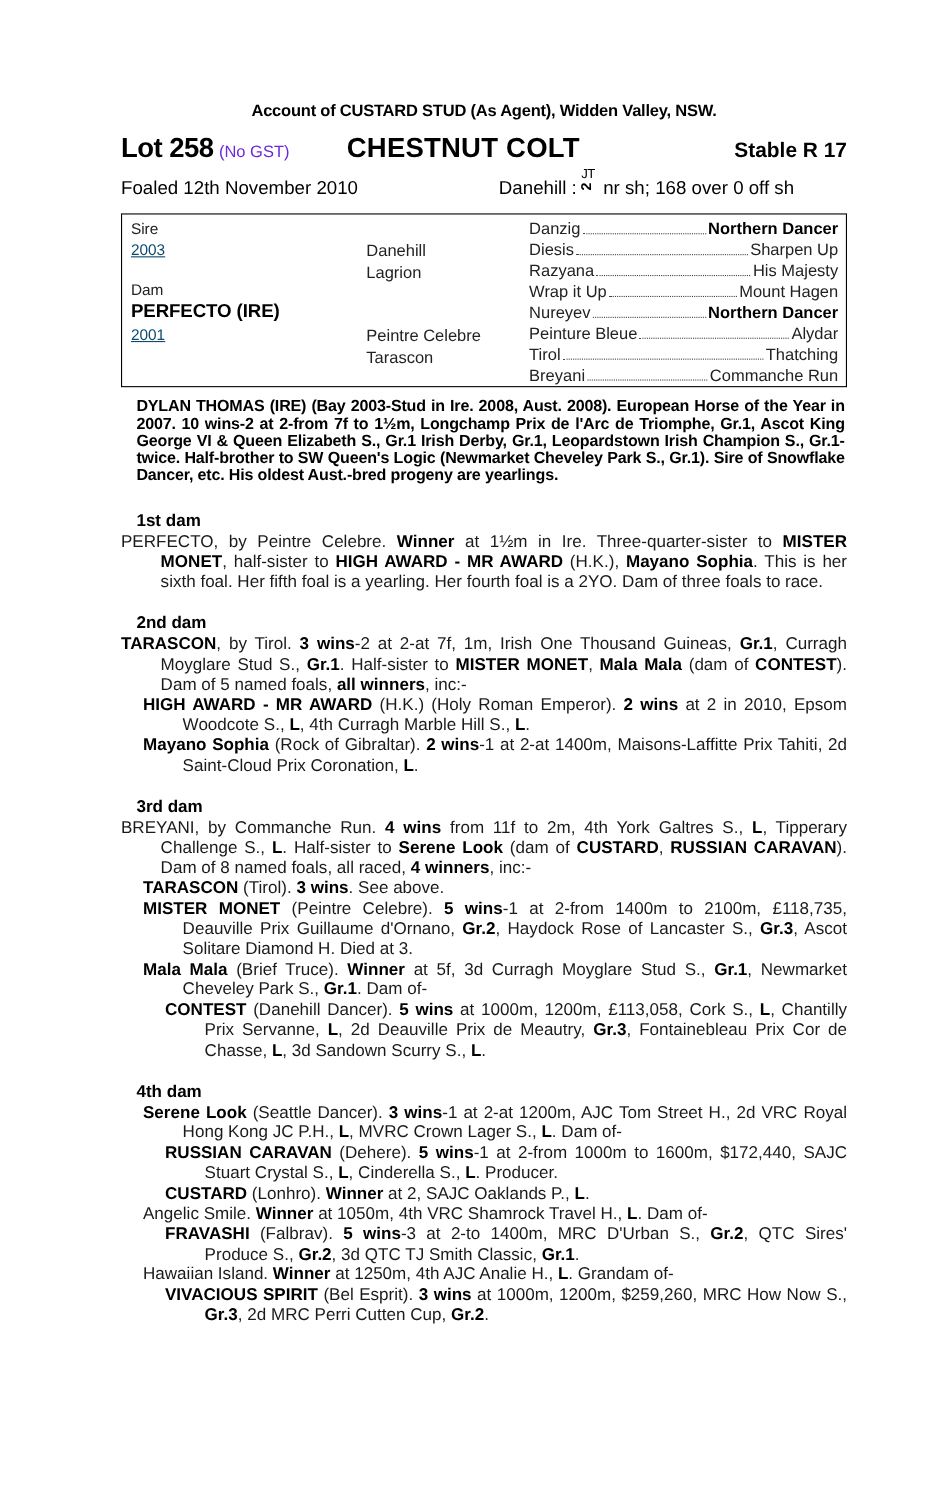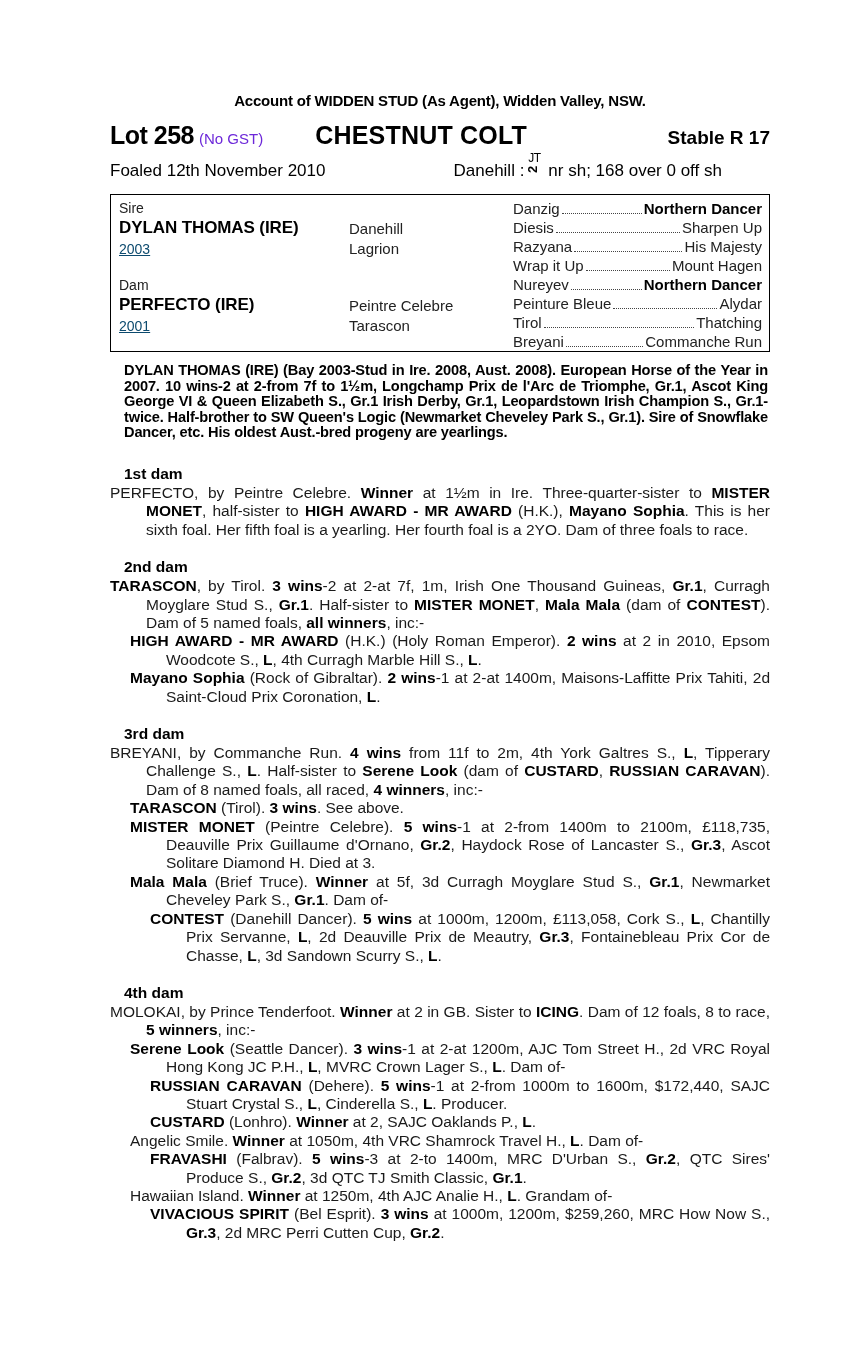--- a/index.html
+++ b/index.html
@@ -106,21 +106,20 @@
   }
 
   
   .ped-table {
     margin-top: 13px;
     border: 1.5px solid #000;
     height: 158px;
     box-sizing: border-box;
     display: flex;
     padding: 4px 0 0 0;
-    gap: 16px;
   }
   .ped-col-left {
     width: 222px;
     flex: 0 0 222px;
     padding-left: 8px;
     box-sizing: border-box;
   }
   .ped-col-mid {
     width: 148px;
     flex: 0 0 148px;
@@ -219,21 +218,21 @@
   .lvl1 { padding-left: 56px; text-indent: -36px; }
   .lvl2 { padding-left: 76px; text-indent: -36px; }
 
   .entry:last-child { margin-bottom: 0; }
 </style>
 </head>
 <body>
 
 <div class="page">
 
-  <div class="account-line">Account of WIDDEN STUD (As Agent), Widden Valley, NSW.</div>
+  <div class="account-line">Account of CUSTARD STUD (As Agent), Widden Valley, NSW.</div>
 
   <div class="lot-row">
     <div class="lot-left">
       <span class="lot-number">Lot 258</span><span class="no-gst">(No GST)</span>
     </div>
     <div class="colour-sex">CHESTNUT COLT</div>
     <div class="stable">Stable R 17</div>
   </div>
 
   <div class="foaled-row">
@@ -245,21 +244,20 @@
         <span class="brand-bot">2</span>
       </span>
       <span>nr sh; 168 over 0 off sh</span>
     </div>
   </div>
 
   <div class="ped-table">
 
     <div class="ped-col-left">
       <div class="ped-label">Sire</div>
-      <div class="ped-name">DYLAN THOMAS (IRE)</div>
       <div class="ped-year">2003</div>
       <div class="ped-gap"></div>
       <div class="ped-label">Dam</div>
       <div class="ped-name">PERFECTO (IRE)</div>
       <div class="ped-year">2001</div>
     </div>
 
     <div class="ped-col-mid">
       <div class="ped-mid-spacer-a"></div>
       <div class="ped-mid-item">Danehill</div>
@@ -322,21 +320,20 @@
       <div class="entry lvl0"><b>TARASCON</b>, by Tirol. <b>3 wins</b>-2 at 2-at 7f, 1m, Irish One Thousand Guineas, <b>Gr.1</b>, Curragh Moyglare Stud S., <b>Gr.1</b>. Half-sister to <b>MISTER MONET</b>, <b>Mala Mala</b> (dam of <b>CONTEST</b>). Dam of 5 named foals, <b>all winners</b>, inc:-</div>
       <div class="entry lvl1"><b>HIGH AWARD - MR AWARD</b> (H.K.) (Holy Roman Emperor). <b>2 wins</b> at 2 in 2010, Epsom Woodcote S., <b>L</b>, 4th Curragh Marble Hill S., <b>L</b>.</div>
       <div class="entry lvl1"><b>Mayano Sophia</b> (Rock of Gibraltar). <b>2 wins</b>-1 at 2-at 1400m, Maisons-Laffitte Prix Tahiti, 2d Saint-Cloud Prix Coronation, <b>L</b>.</div>
       <div class="dam-heading">3rd dam</div>
       <div class="entry lvl0">BREYANI, by Commanche Run. <b>4 wins</b> from 11f to 2m, 4th York Galtres S., <b>L</b>, Tipperary Challenge S., <b>L</b>. Half-sister to <b>Serene Look</b> (dam of <b>CUSTARD</b>, <b>RUSSIAN CARAVAN</b>). Dam of 8 named foals, all raced, <b>4 winners</b>, inc:-</div>
       <div class="entry lvl1"><b>TARASCON</b> (Tirol). <b>3 wins</b>. See above.</div>
       <div class="entry lvl1"><b>MISTER MONET</b> (Peintre Celebre). <b>5 wins</b>-1 at 2-from 1400m to 2100m, £118,735, Deauville Prix Guillaume d'Ornano, <b>Gr.2</b>, Haydock Rose of Lancaster S., <b>Gr.3</b>, Ascot Solitare Diamond H. Died at 3.</div>
       <div class="entry lvl1"><b>Mala Mala</b> (Brief Truce). <b>Winner</b> at 5f, 3d Curragh Moyglare Stud S., <b>Gr.1</b>, Newmarket Cheveley Park S., <b>Gr.1</b>. Dam of-</div>
       <div class="entry lvl2"><b>CONTEST</b> (Danehill Dancer). <b>5 wins</b> at 1000m, 1200m, £113,058, Cork S., <b>L</b>, Chantilly Prix Servanne, <b>L</b>, 2d Deauville Prix de Meautry, <b>Gr.3</b>, Fontainebleau Prix Cor de Chasse, <b>L</b>, 3d Sandown Scurry S., <b>L</b>.</div>
       <div class="dam-heading">4th dam</div>
-      <div class="entry lvl0">MOLOKAI, by Prince Tenderfoot. <b>Winner</b> at 2 in GB. Sister to <b>ICING</b>. Dam of 12 foals, 8 to race, <b>5 winners</b>, inc:-</div>
       <div class="entry lvl1"><b>Serene Look</b> (Seattle Dancer). <b>3 wins</b>-1 at 2-at 1200m, AJC Tom Street H., 2d VRC Royal Hong Kong JC P.H., <b>L</b>, MVRC Crown Lager S., <b>L</b>. Dam of-</div>
       <div class="entry lvl2"><b>RUSSIAN CARAVAN</b> (Dehere). <b>5 wins</b>-1 at 2-from 1000m to 1600m, $172,440, SAJC Stuart Crystal S., <b>L</b>, Cinderella S., <b>L</b>. Producer.</div>
       <div class="entry lvl2"><b>CUSTARD</b> (Lonhro). <b>Winner</b> at 2, SAJC Oaklands P., <b>L</b>.</div>
       <div class="entry lvl1">Angelic Smile. <b>Winner</b> at 1050m, 4th VRC Shamrock Travel H., <b>L</b>. Dam of-</div>
       <div class="entry lvl2"><b>FRAVASHI</b> (Falbrav). <b>5 wins</b>-3 at 2-to 1400m, MRC D'Urban S., <b>Gr.2</b>, QTC Sires' Produce S., <b>Gr.2</b>, 3d QTC TJ Smith Classic, <b>Gr.1</b>.</div>
       <div class="entry lvl1">Hawaiian Island. <b>Winner</b> at 1250m, 4th AJC Analie H., <b>L</b>. Grandam of-</div>
       <div class="entry lvl2"><b>VIVACIOUS SPIRIT</b> (Bel Esprit). <b>3 wins</b> at 1000m, 1200m, $259,260, MRC How Now S., <b>Gr.3</b>, 2d MRC Perri Cutten Cup, <b>Gr.2</b>.</div>
     </div>
 
 </div>

